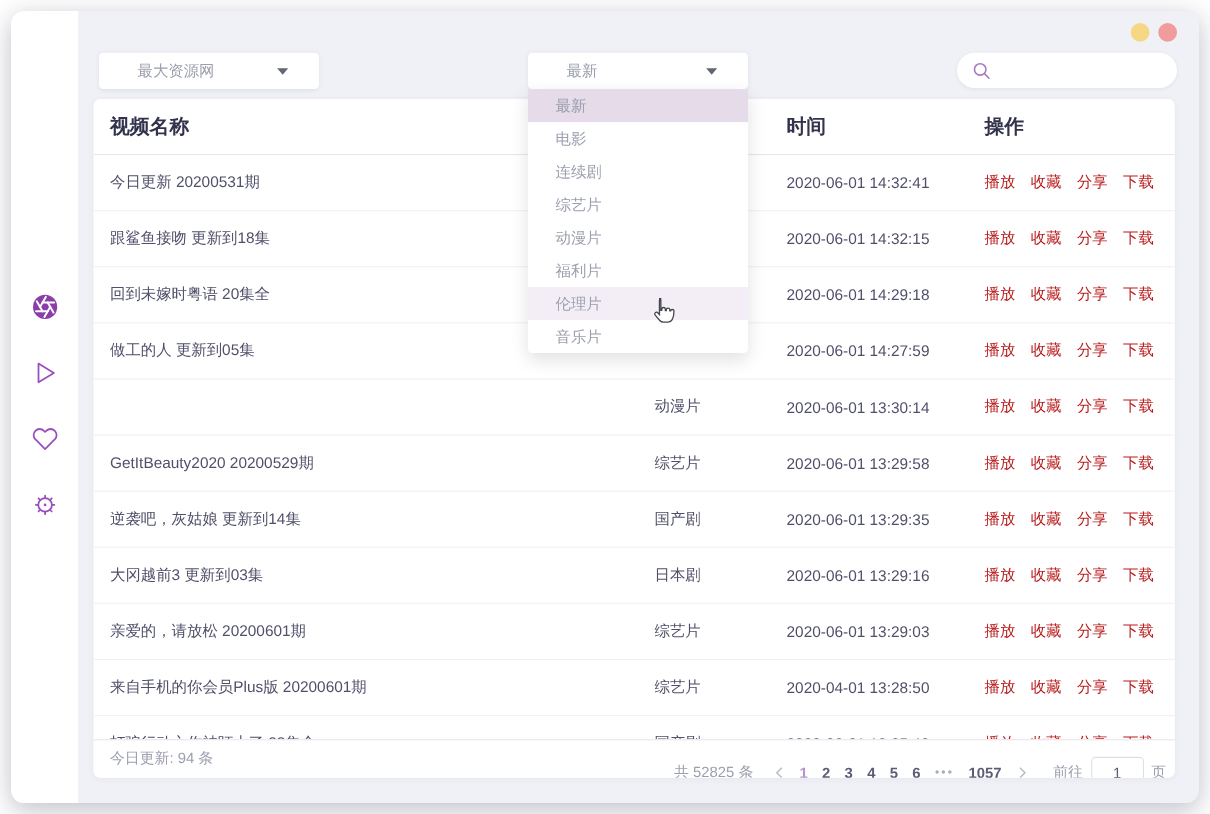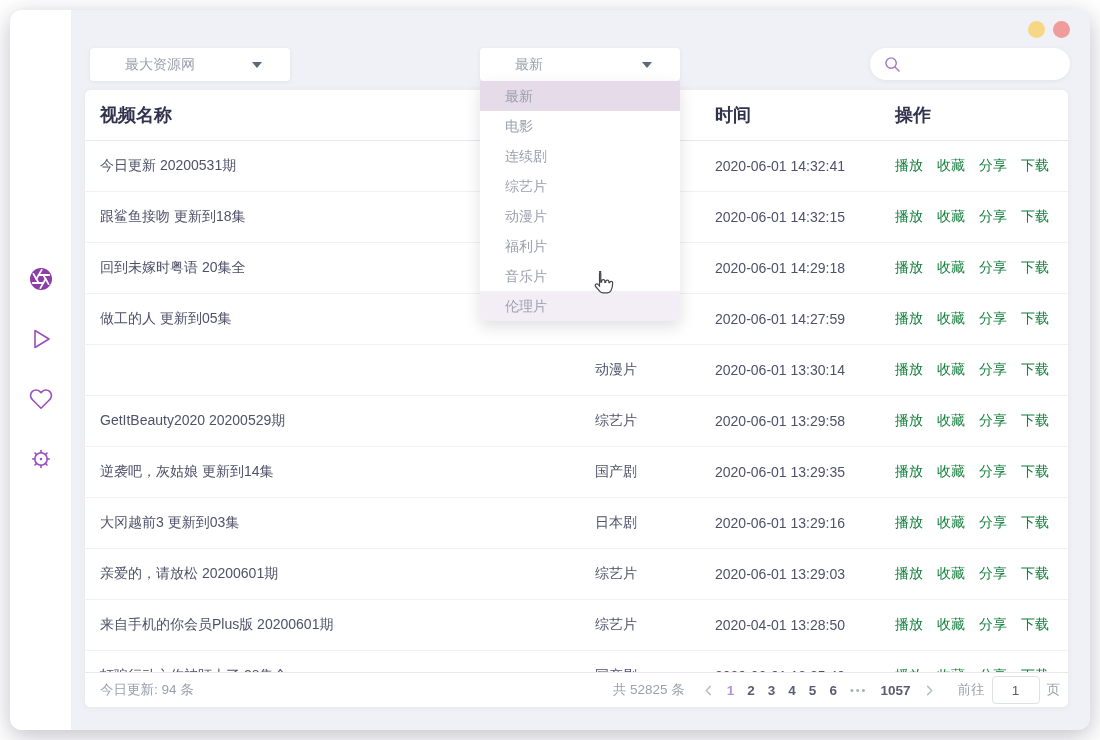--- a/index.html
+++ b/index.html
@@ -42,28 +42,28 @@
     box-shadow:0 1px 6px rgba(60,60,90,.06);overflow:hidden;
   }
   .thead{position:relative;height:50px;border-bottom:1px solid #ece5ee;}
   .thead span{position:absolute;top:50%;transform:translateY(-50%);font-size:18px;font-weight:bold;color:#32324d;}
   .th-name{left:15px;} .th-time{left:630px;} .th-actions{left:810px;}
   .tbody{height:532px;overflow:hidden;}
   .trow{position:relative;height:50px;border-bottom:1px solid #f4eef5;}
   .trow span{position:absolute;top:50%;transform:translateY(-50%);font-size:14px;color:#50506a;white-space:nowrap;}
   .c-name{left:15px;} .c-type{left:510px;} .c-time{left:630px;}
   .c-actions{left:810px;display:flex;gap:14px;}
-  .c-actions .act{font-size:14px;color:#15803d;cursor:pointer;text-decoration:none;}
+  .c-actions .act{font-size:14px;color:#b91c1c;cursor:pointer;text-decoration:none;}
   .tfoot{
     position:absolute;left:0;right:0;bottom:0;height:34px;border-top:1px solid #ece5ee;background:#fff;
     font-size:13.5px;color:#9b9fae;
   }
   .tfoot .f-abs{position:absolute;top:50%;transform:translateY(-50%);}
   .f-today{left:15px;} .f-load{left:263px;cursor:pointer;margin-top:32px;}
-  .pager{position:absolute;right:8px;top:0;height:100%;display:flex;align-items:center;gap:13px;}
+  .pager{position:absolute;right:8px;top:12px;height:100%;display:flex;align-items:center;gap:13px;}
   .pager .total{color:#9b9fae;margin-right:5px;}
   .pchev{display:flex;align-items:center;cursor:pointer;}
   .pnum{color:#5b5b75;font-weight:bold;font-size:13.5px;cursor:pointer;}
   .pnum.active{color:#b792cf;}
   .pdots{color:#a8acb8;font-size:11px;letter-spacing:2px;cursor:pointer;}
   .goto{display:flex;align-items:center;gap:7px;margin-left:10px;color:#9b9fae;}
   .goto-input{
     width:42px;height:24px;border:1px solid #dde0e6;border-radius:4px;text-align:center;
     font-size:13.5px;color:#5b5b75;outline:none;background:#fff;font-family:inherit;
   }
@@ -322,22 +322,22 @@
       </div>
     </div>
 
     <div class="dd-panel" id="ddpanel">
         <div class="dd-item selected">最新</div>
         <div class="dd-item">电影</div>
         <div class="dd-item">连续剧</div>
         <div class="dd-item">综艺片</div>
         <div class="dd-item">动漫片</div>
         <div class="dd-item">福利片</div>
+        <div class="dd-item hover">伦理片</div>
         <div class="dd-item">音乐片</div>
-        <div class="dd-item hover">伦理片</div>
       </div>
 
     <span class="cursor">
       <svg width="26" height="30" viewBox="0 0 24 28">
         <path d="M10.2 1.5c.9 0 1.6.7 1.6 1.6v8.2h.8v-.9c0-.8.7-1.5 1.5-1.5s1.5.7 1.5 1.5v1.1h.8v-.6c0-.8.7-1.5 1.5-1.5s1.5.7 1.5 1.5v.9h.7c.1-.7.7-1.2 1.4-1.2.8 0 1.4.6 1.4 1.4 0 3.4-.6 5.5-1.5 7.2-.7 1.3-2 2.1-3.5 2.1h-3.9c-1.2 0-2.3-.5-3.1-1.4l-3.9-4.5c-.6-.6-.5-1.6.1-2.1.6-.6 1.6-.5 2.1.1l1.4 1.5V3.1c0-.9.7-1.6 1.6-1.6z" fill="#ffffff" stroke="#44444f" stroke-width="1.1"></path>
       </svg>
     </span>
 
   </div>
 </div>

